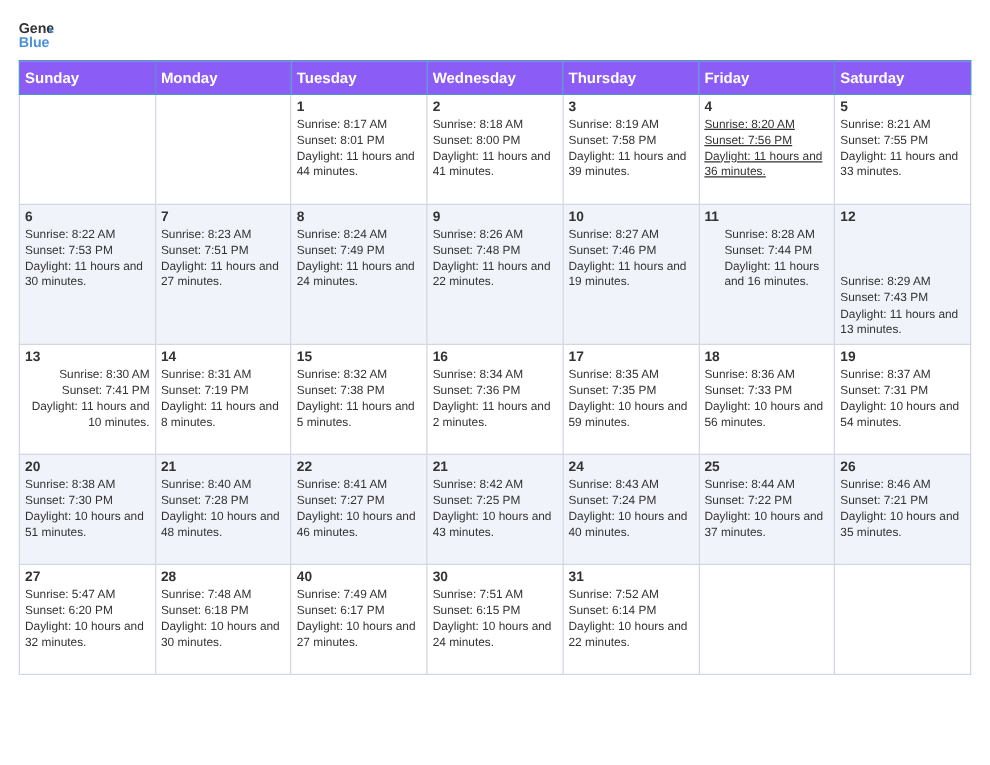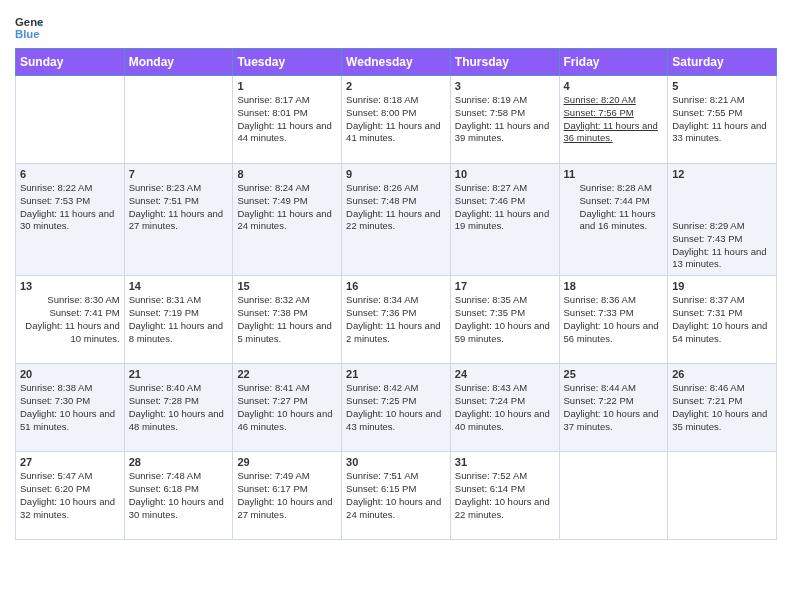--- a/index.html
+++ b/index.html
@@ -292,21 +292,21 @@
 Sunset: 6:20 PM
 Daylight: 10 hours and 32 minutes.</div>
           </td>
           <td>
             <span class="day-number">28</span>
             <div class="day-info" style="white-space: pre-line;">Sunrise: 7:48 AM
 Sunset: 6:18 PM
 Daylight: 10 hours and 30 minutes.</div>
           </td>
           <td>
-            <span class="day-number">29</span>
+            <span class="day-number">40</span>
             <div class="day-info" style="white-space: pre-line;">Sunrise: 7:49 AM
 Sunset: 6:17 PM
 Daylight: 10 hours and 27 minutes.</div>
           </td>
           <td>
             <span class="day-number">30</span>
             <div class="day-info" style="white-space: pre-line;">Sunrise: 7:51 AM
 Sunset: 6:15 PM
 Daylight: 10 hours and 24 minutes.</div>
           </td>

